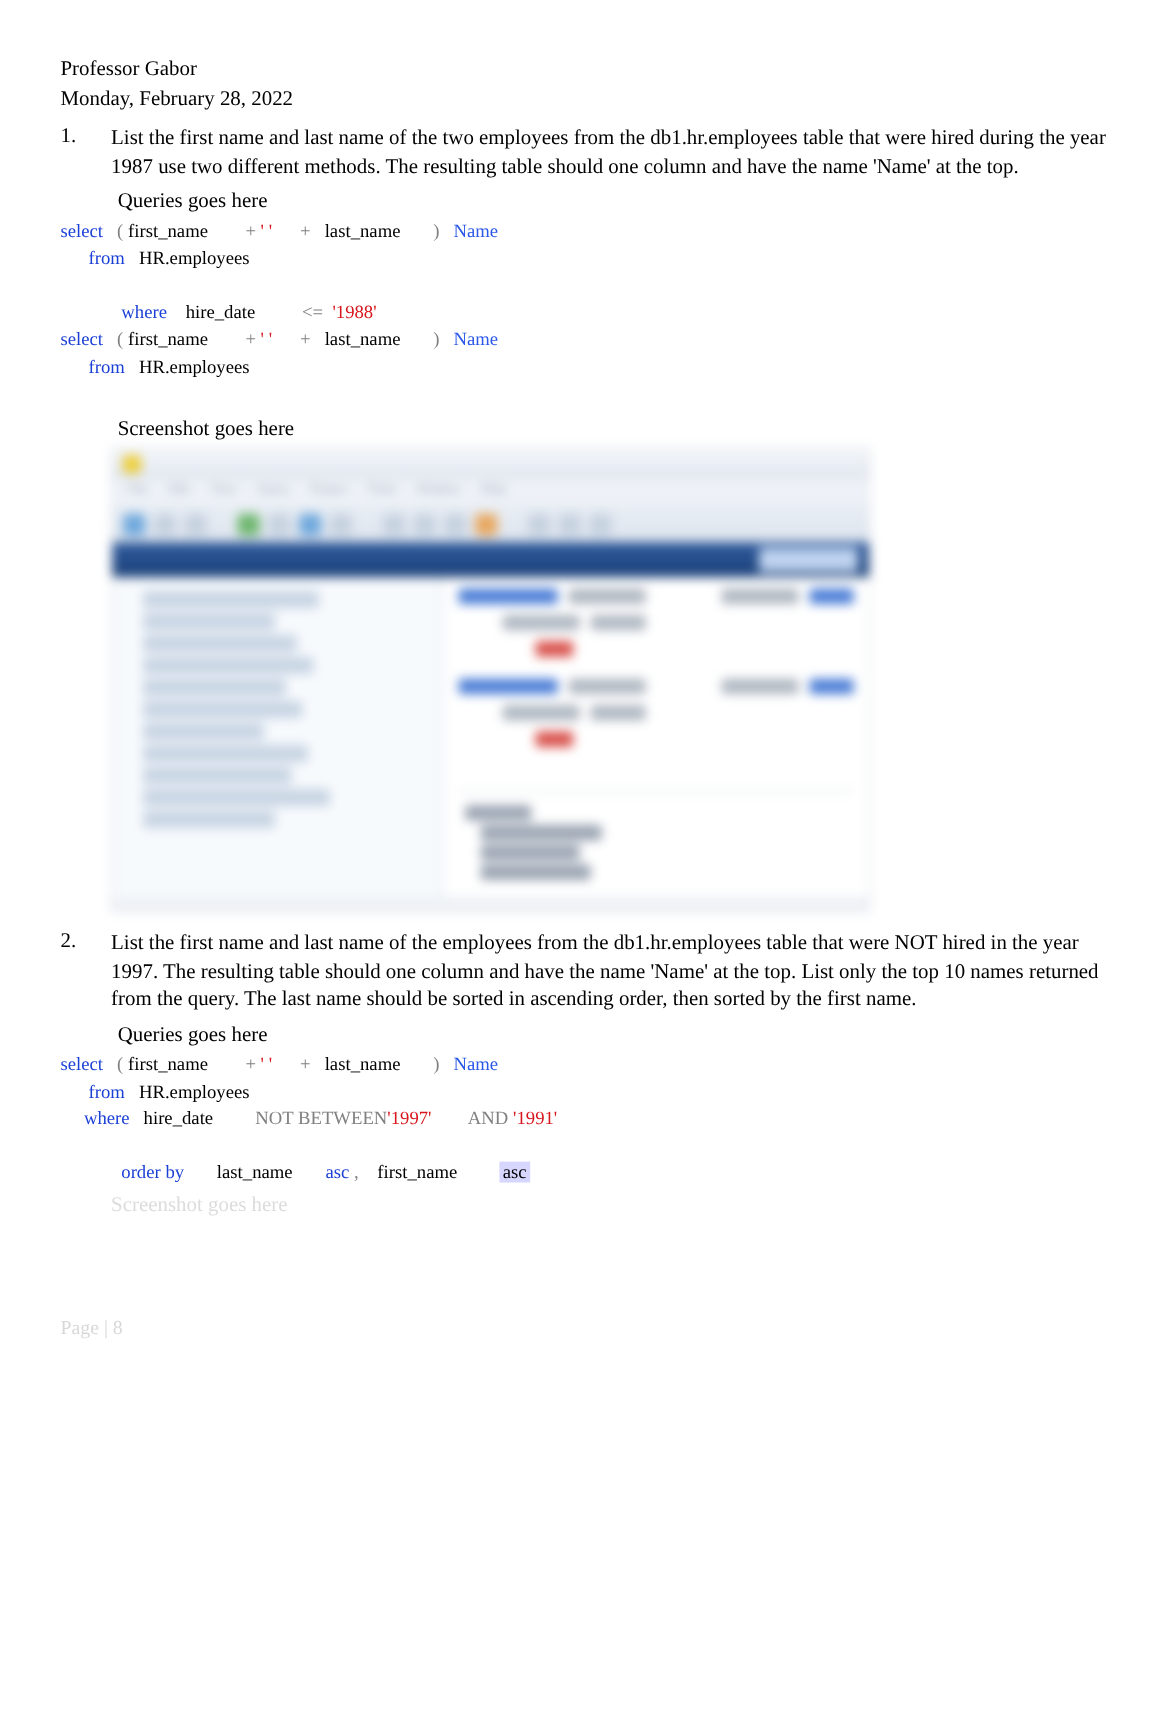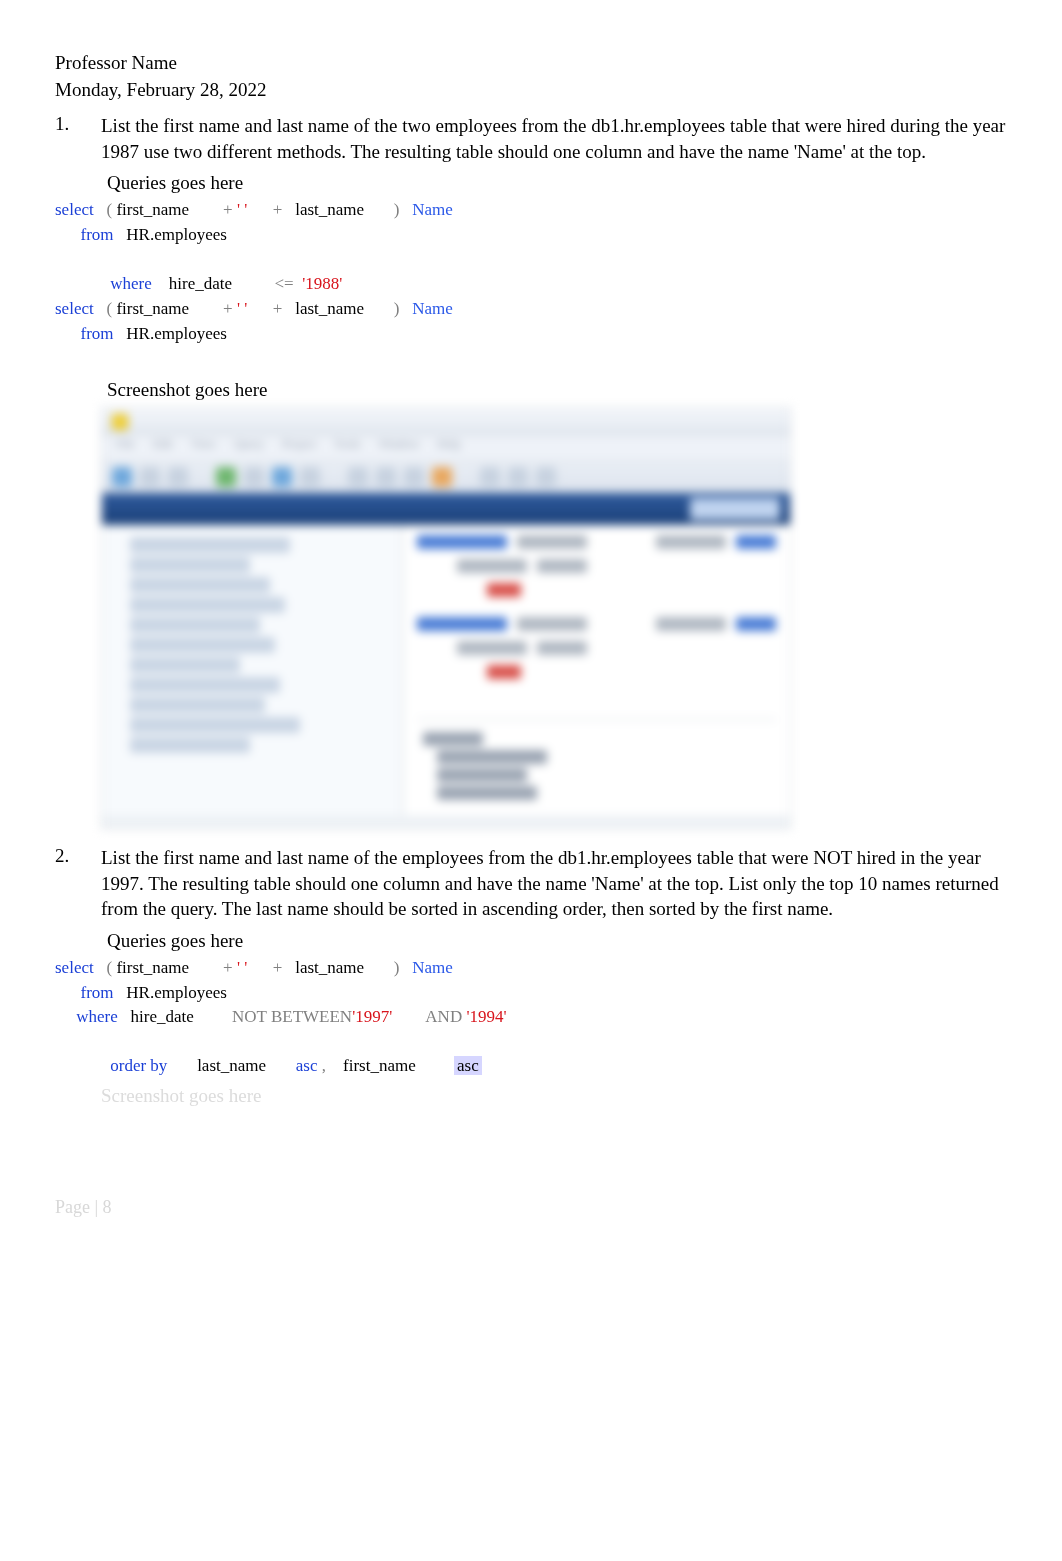--- a/index.html
+++ b/index.html
@@ -178,21 +178,21 @@
 
   .page-footer {
     color: #d8d8d8;
     font-size: 18px;
     margin-top: 90px;
   }
 </style>
 </head>
 <body>
 
-<div class="header-line">Professor Name</div>
+<div class="header-line">Professor Gabor</div>
 <div class="header-line">Monday, February 28, 2022</div>
 
 <div class="questions">
 
   <div class="question">
     <div class="q-num">1.</div>
     <div class="q-body">
       <div class="q-text">List the first name and last name of the two employees from the db1.hr.employees table that were hired during the year 1987 use two different methods. The resulting table should one column and have the name 'Name' at the top.</div>
       <div class="sub-label">Queries goes here</div>
 
@@ -304,21 +304,21 @@
 
   <div class="question">
     <div class="q-num">2.</div>
     <div class="q-body">
       <div class="q-text">List the first name and last name of the employees from the db1.hr.employees table that were NOT hired in the year 1997. The resulting table should one column and have the name 'Name' at the top. List only the top 10 names returned from the query. The last name should be sorted in ascending order, then sorted by the first name.</div>
       <div class="sub-label">Queries goes here</div>
 
       <div class="code-block" id="code-q2">
           <div class="code-line"><span class="kw">select</span><span>   </span><span class="gray">(</span><span> first_name        </span><span class="gray">+</span><span> </span><span class="str">' '</span><span>      </span><span class="gray">+</span><span>   last_name       </span><span class="gray">)</span><span>   </span><span class="alias">Name</span></div>
           <div class="code-line"><span>      </span><span class="kw">from</span><span>   HR</span><span>.</span><span>employees</span></div>
-          <div class="code-line"><span>     </span><span class="kw">where</span><span>   hire_date         </span><span class="gray">NOT BETWEEN</span><span class="str">'1997'</span><span>        </span><span class="gray">AND</span><span> </span><span class="str">'1994'</span></div>
+          <div class="code-line"><span>     </span><span class="kw">where</span><span>   hire_date         </span><span class="gray">NOT BETWEEN</span><span class="str">'1997'</span><span>        </span><span class="gray">AND</span><span> </span><span class="str">'1991'</span></div>
           <div class="code-line"><span> </span></div>
           <div class="code-line"><span>             </span><span class="kw">order by</span><span>       last_name       </span><span class="kw">asc</span><span> </span><span class="comma">,</span><span>    first_name         </span><span class="hl">asc</span></div>
         </div>
 
       <div class="faint-label">Screenshot goes here</div>
     </div>
   </div>
 
 </div>
 

